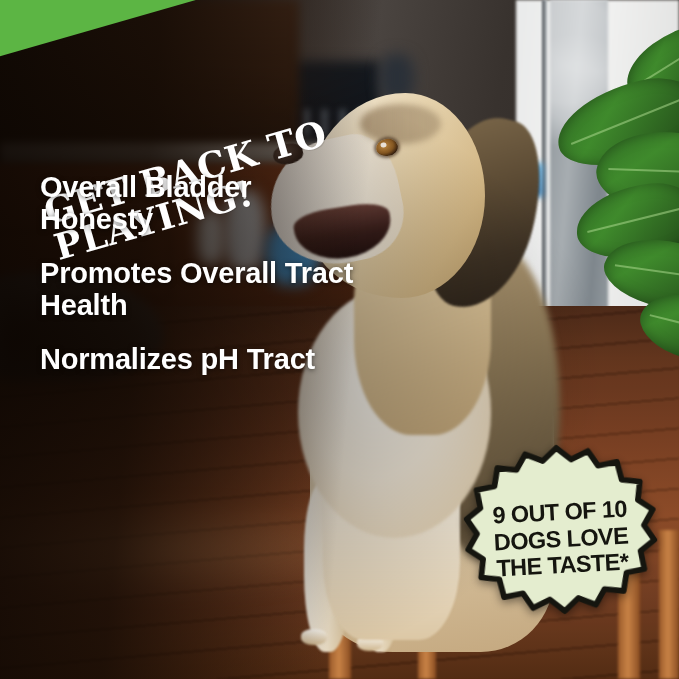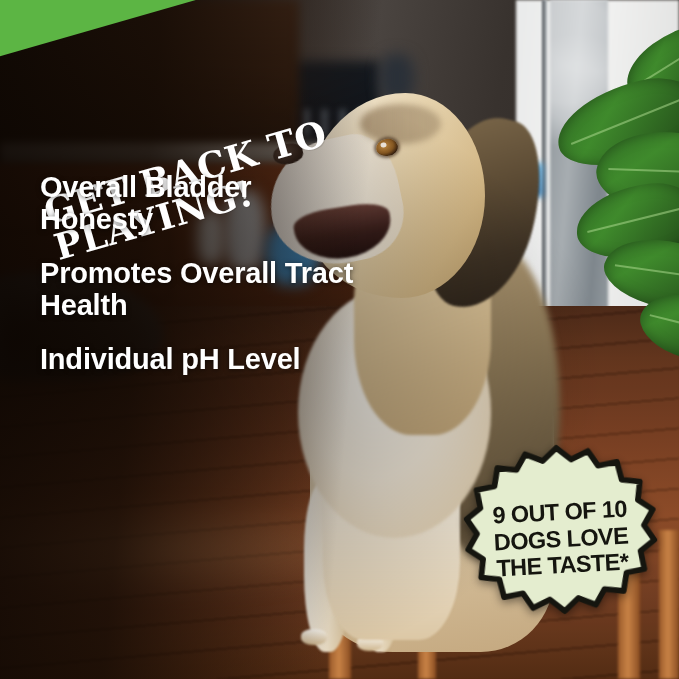--- a/index.html
+++ b/index.html
@@ -505,21 +505,21 @@
 
   <div class="banner"></div>
   <div class="banner-text">
     <span class="ln">Get Back To</span>
     <span class="ln">Playing!</span>
   </div>
 
   <div class="benefits">
     <div class="benefit">Overall Bladder Honesty</div>
     <div class="benefit">Promotes Overall Tract Health</div>
-    <div class="benefit">Individual pH Level</div>
+    <div class="benefit">Normalizes pH Tract</div>
   </div>
 
   <div class="badge">
     <svg viewBox="0 0 200 200">
       <path id="burst" d="M100 4
         L115 17 L133 9 L143 25 L163 22 L167 41 L186 44 L183 63 L198 74 L188 90
         L198 106 L183 117 L186 136 L167 139 L163 158 L143 155 L133 171 L115 163
         L100 176 L85 163 L67 171 L57 155 L37 158 L33 139 L14 136 L17 117 L2 106
         L12 90 L2 74 L17 63 L14 44 L33 41 L37 22 L57 25 L67 9 L85 17 Z" fill="#E4EDCF" stroke="#15150F" stroke-width="6" stroke-linejoin="round"></path>
     </svg>

